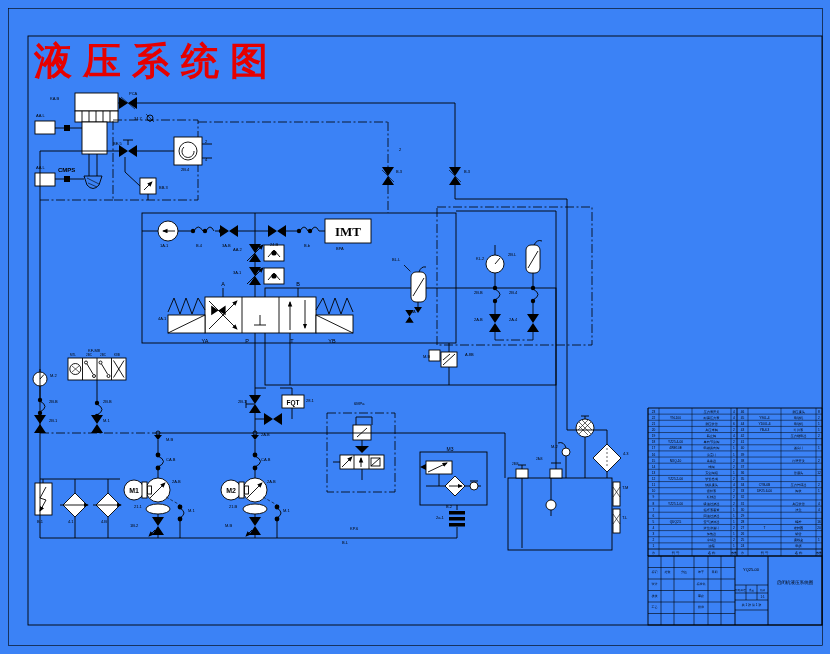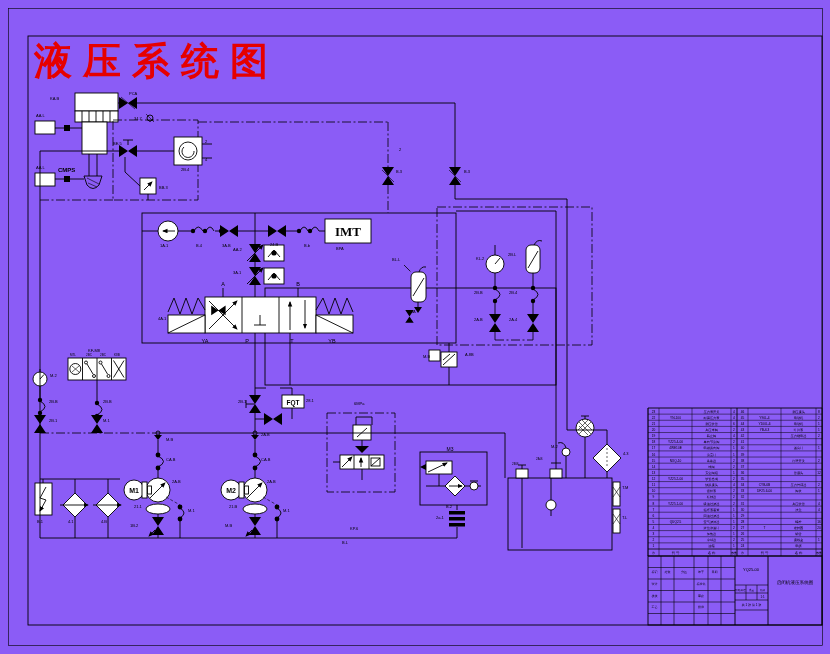--- a/index.html
+++ b/index.html
@@ -1,16 +1,16 @@
 <!DOCTYPE html>
 <html><head>
 <meta charset="utf-8">
 <style>
   html,body{margin:0;padding:0;background:#fff;}
-  #canvas{position:relative;width:830px;height:654px;background:#8b5cf6;overflow:hidden;
+  #canvas{position:relative;width:830px;height:654px;background:#3b82f6;overflow:hidden;
           font-family:"Liberation Sans",sans-serif;}
   svg{position:absolute;left:0;top:0;}
   .ln{stroke:#000;stroke-width:0.9;fill:none;}
   .thin{stroke:#000;stroke-width:0.6;fill:none;}
   .dd{stroke:#000;stroke-width:0.8;fill:none;stroke-dasharray:9 2.5 2 2.5;}
   .fb{fill:#000;stroke:none;}
   .wb{fill:#fff;stroke:#000;stroke-width:0.9;}
   .lbl{fill:#000;}
   .cadtitle{font-family:"Liberation Serif",serif;font-weight:bold;letter-spacing:11px;}
 </style>

